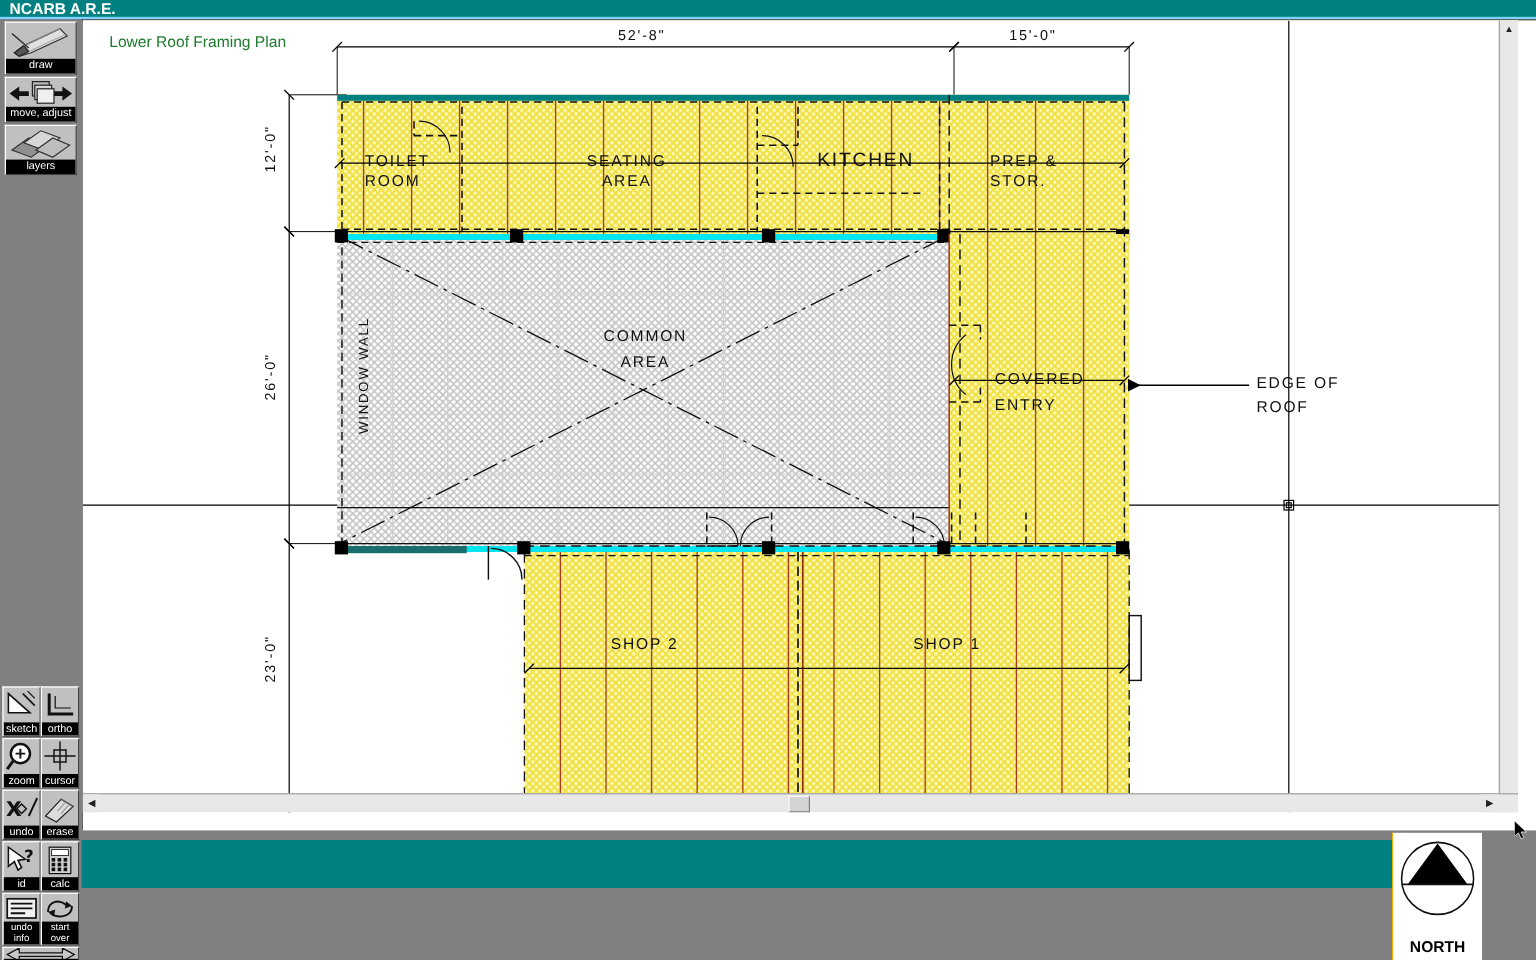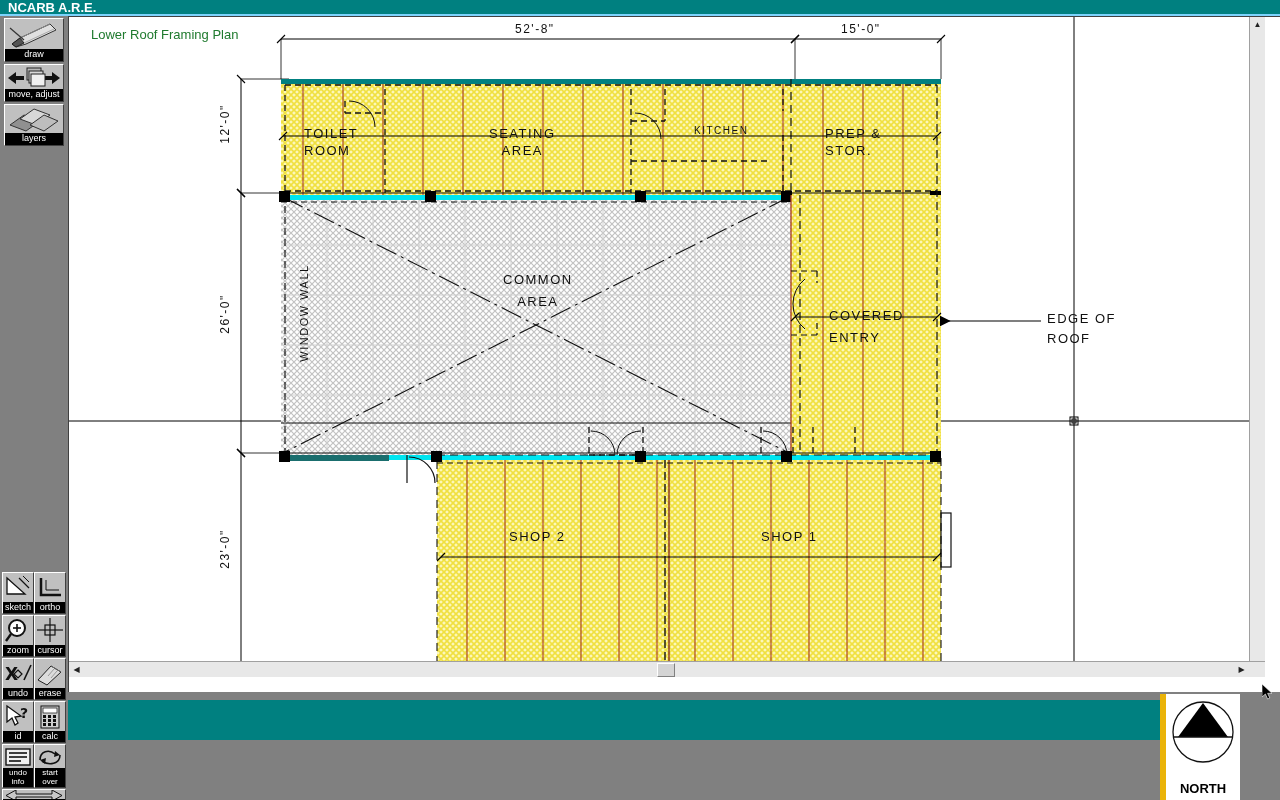--- a/index.html
+++ b/index.html
@@ -155,21 +155,21 @@
     position: absolute; left: 8px; top: 8px;
     color: #ffffff; font-size: 13px; font-weight: bold;
     font-family: "Liberation Sans", sans-serif;
   }
 
   
   #north-box {
     position: absolute; left: 1160px; top: 694px;
     width: 74px; height: 106px;
     background: #ffffff;
-    border-left: 6px solid #eab308;
+    border-left: 1px solid #eab308;
   }
   #north-label {
     position: absolute; left: 0; right: 0; bottom: 4px;
     text-align: center; font-size: 13px; font-weight: bold;
     color: #000000; font-family: "Liberation Sans", sans-serif;
   }
 
   
   #mouse-cursor {
     position: absolute; left: 1262px; top: 684px;
@@ -614,21 +614,21 @@
         <div style="position:absolute;left:235px;top:108px;font-size:13px;line-height:17px;">
           <div>TOILET</div>
           <div>ROOM</div>
         </div>
 
         <div style="position:absolute;left:420px;top:108px;font-size:13px;line-height:17px;text-align:center;">
           <div>SEATING</div>
           <div>AREA</div>
         </div>
 
-        <div style="position:absolute;left:612px;top:108px;font-size:10px;padding-left:13px;">KITCHEN</div>
+        <div style="position:absolute;left:612px;top:108px;font-size:16px;">KITCHEN</div>
 
         <div style="position:absolute;left:756px;top:108px;font-size:13px;line-height:17px;">
           <div>PREP  &amp;</div>
           <div>STOR.</div>
         </div>
 
         <div style="position:absolute;left:434px;top:252px;font-size:13px;line-height:22px;text-align:center;">
           <div>COMMON</div>
           <div>AREA</div>
         </div>

